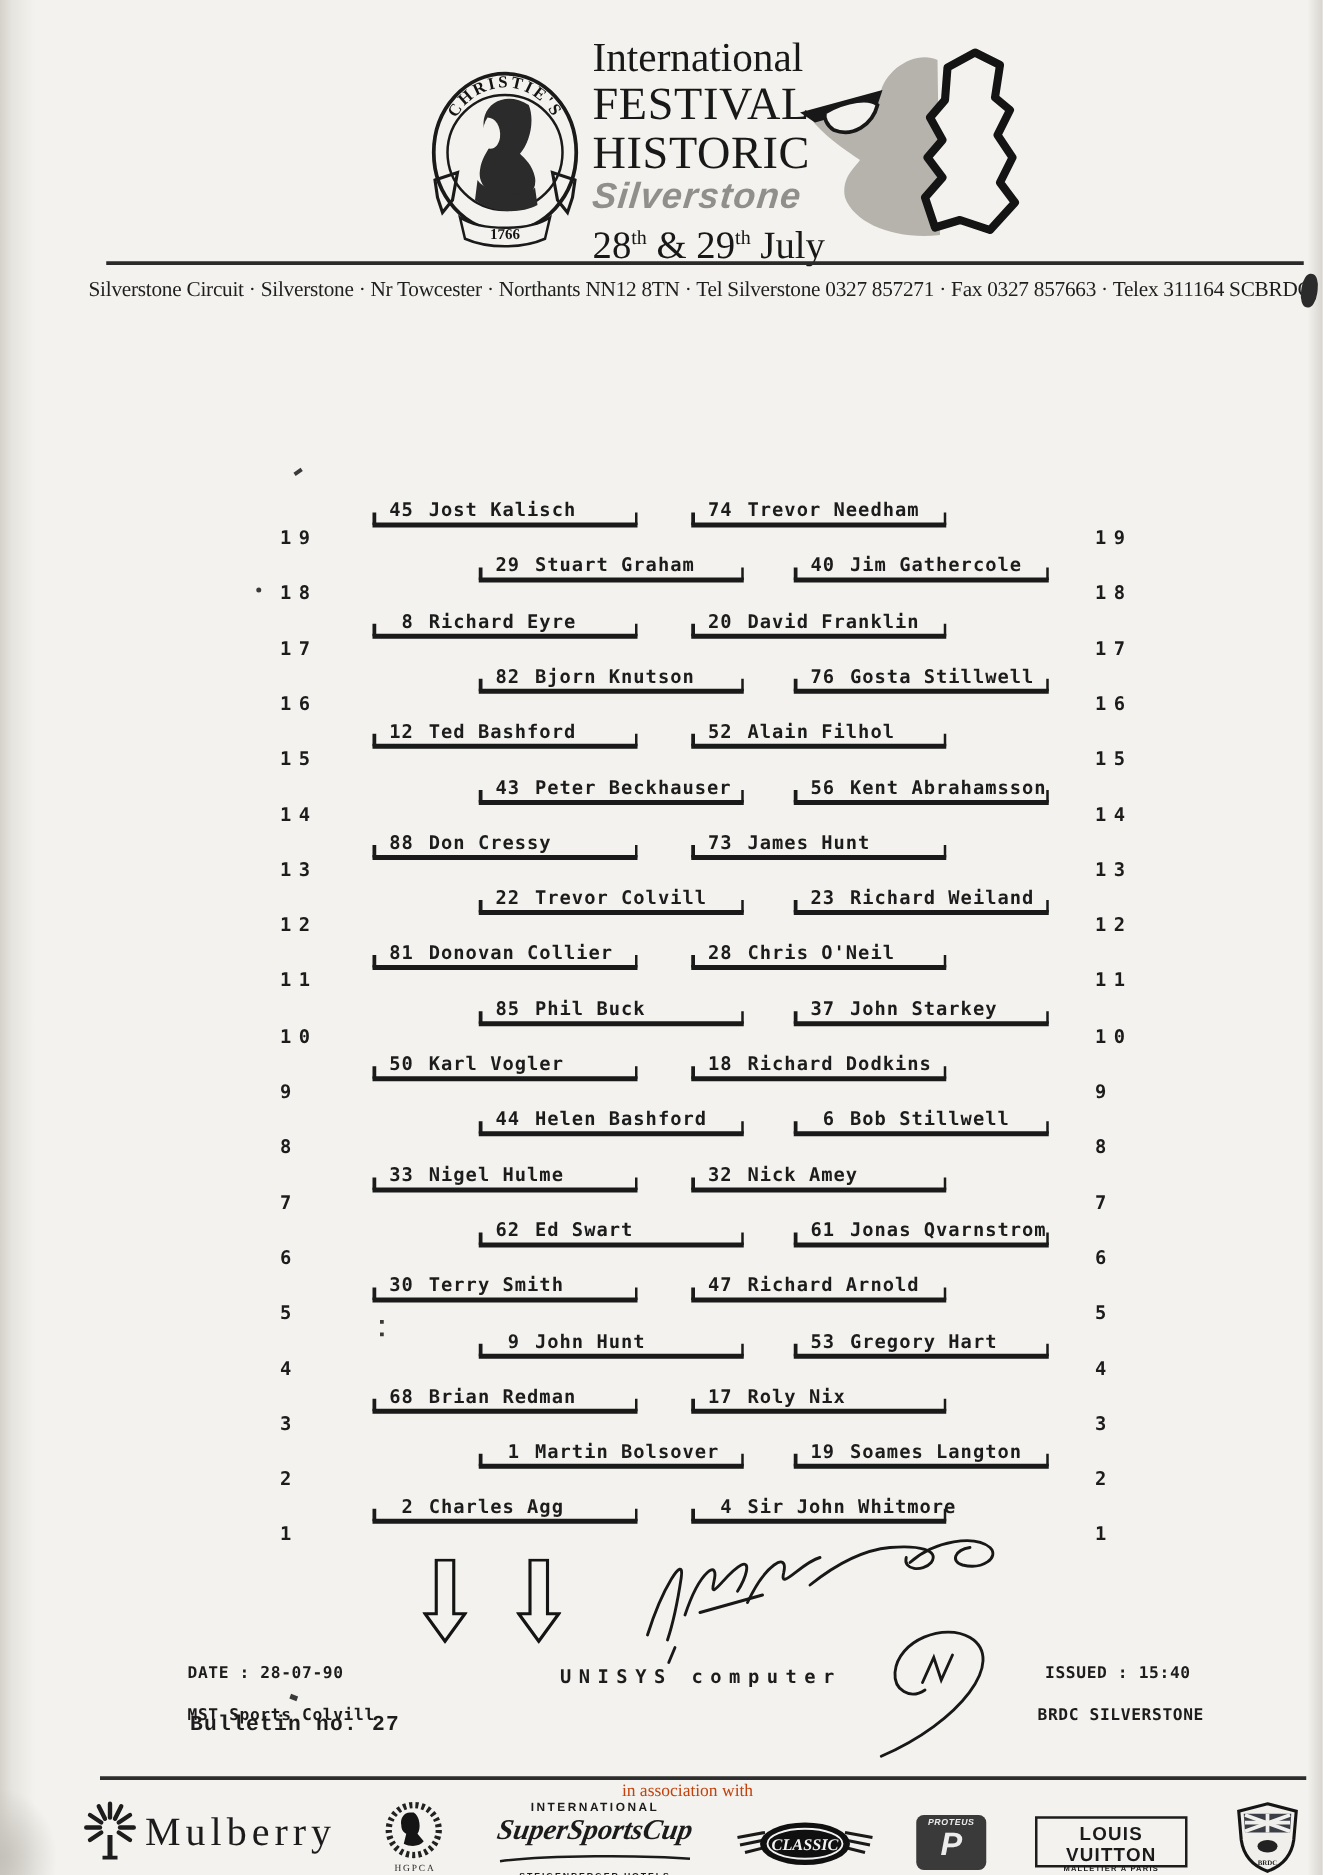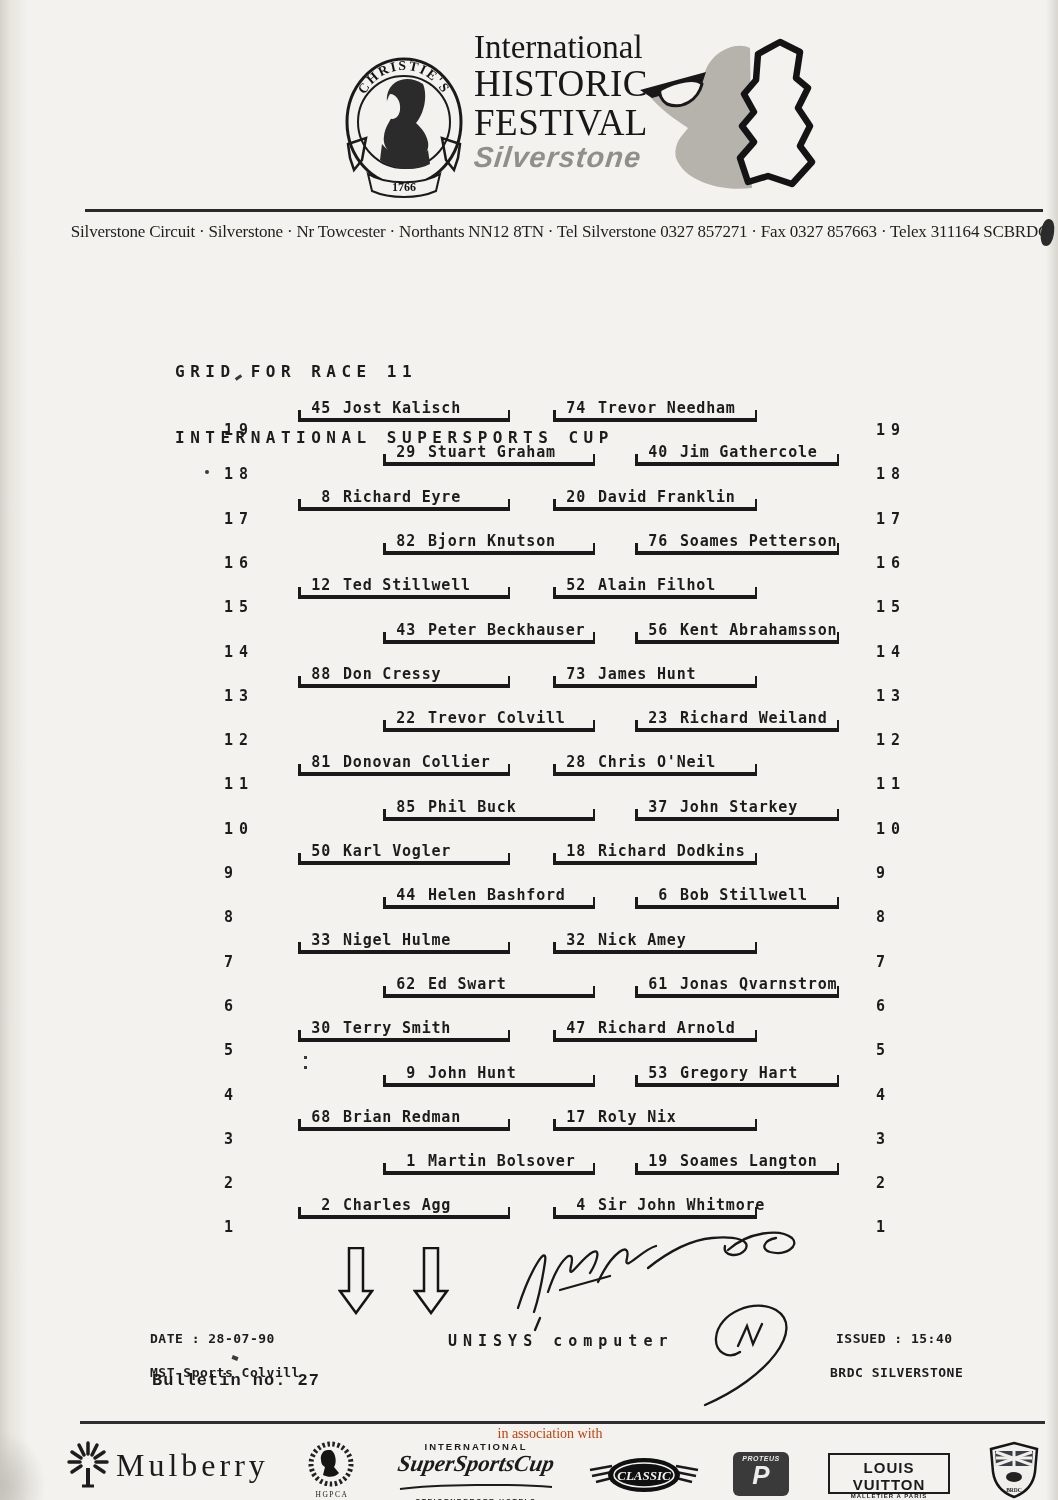--- a/index.html
+++ b/index.html
@@ -89,40 +89,37 @@
     <path d="M60,70 C55,78 55,88 59,94 C64,97 69,93 70,86 C71,77 66,70 60,70 Z" fill="#f3f2ee"></path>
     <path d="M52,120 C60,132 90,136 98,126 L100,140 C85,148 62,146 50,136 Z" fill="#2b2b2b"></path>
     <path d="M18,120 L36,114 L32,136 L24,146 L20,134 Z" fill="none" stroke="#1a1a1a" stroke-width="2.5"></path>
     <path d="M130,120 L112,114 L116,136 L124,146 L128,134 Z" fill="none" stroke="#1a1a1a" stroke-width="2.5"></path>
     <path d="M38,150 C55,161 93,161 110,150 L106,167 C88,175 60,175 42,167 Z" fill="#f3f2ee" stroke="#1a1a1a" stroke-width="2"></path>
     <text x="74" y="167" font-size="12" font-weight="bold" text-anchor="middle" fill="#141414">1766</text>
   </svg>
 
   <div class="abs festival">
     <div class="f-int">International</div>
+    <div class="f-caps">FESTIVAL</div>
     <div class="f-caps">HISTORIC</div>
-    <div class="f-caps">FESTIVAL</div>
     <div class="f-script">Silverstone</div>
+    <div class="f-dates"><span>28</span><sup>th</sup><span> &amp; </span><span>29</span><sup>th</sup><span> July</span></div>
   </div>
 
   <svg class="abs" style="left:640px;top:30px" width="185" height="170" viewBox="0 0 185 170">
     <path d="M8,64 L64,46 C68,24 94,10 110,18 L112,158 C78,162 44,150 36,128 C33,112 44,104 48,98 C36,90 18,78 8,64 Z" fill="#b6b3ad"></path>
     <path d="M0,60 L66,42 L62,54 L12,68 Z" fill="#181818"></path>
     <path d="M20,60 C38,50 56,48 62,54 C58,70 42,80 27,74 C21,70 19,64 20,60 Z" fill="#f3f2ee" stroke="#181818" stroke-width="3"></path>
     <path d="M118,24 L140,12 L160,22 L156,48 L168,58 L158,78 L170,96 L160,116 L172,132 L152,154 L128,146 L108,152 L100,128 L114,112 L102,96 L114,82 L104,64 L116,50 Z" fill="#f3f2ee" stroke="#141414" stroke-width="6.5" stroke-linejoin="round"></path>
   </svg>
 
   <div class="abs rule"></div>
   <div class="abs address">Silverstone Circuit · Silverstone · Nr Towcester · Northants NN12 8TN · Tel Silverstone 0327 857271 · Fax 0327 857663 · Telex 311164 SCBRDC</div>
   <div class="abs ink-blob"></div>
 
-  <div class="abs gtitle">
-    <div>GRID FOR RACE 11</div>
-    <div>INTERNATIONAL SUPERSPORTS CUP</div>
-  </div>
 
   <div class="artifact" style="left:235px;top:376px;width:7px;height:3px;transform:rotate(-35deg);"></div>
   <div class="artifact" style="left:205px;top:470px;width:4px;height:4px;border-radius:50%;"></div>
   <div class="artifact" style="left:304px;top:1056px;width:3px;height:3px;"></div>
   <div class="artifact" style="left:304px;top:1066px;width:3px;height:3px;"></div>
   <div class="artifact" style="left:232px;top:1356px;width:6px;height:4px;transform:rotate(20deg);"></div>
 
   <div class="abs">
       <div class="grid-row" style="--i: 0;">
         <div class="slot l">
@@ -159,29 +156,29 @@
         </div>
         <div class="pos l">17</div>
         <div class="pos r">17</div>
       </div>
       <div class="grid-row indent" style="--i: 3;">
         <div class="slot l">
           <div class="name"><span class="num">82</span><span>Bjorn Knutson</span></div>
           <div class="bar"></div>
         </div>
         <div class="slot r">
-          <div class="name"><span class="num">76</span><span>Soames Petterson</span></div>
+          <div class="name"><span class="num">76</span><span>Gosta Stillwell</span></div>
           <div class="bar"></div>
         </div>
         <div class="pos l">16</div>
         <div class="pos r">16</div>
       </div>
       <div class="grid-row" style="--i: 4;">
         <div class="slot l">
-          <div class="name"><span class="num">12</span><span>Ted Stillwell</span></div>
+          <div class="name"><span class="num">12</span><span>Ted Bashford</span></div>
           <div class="bar"></div>
         </div>
         <div class="slot r">
           <div class="name"><span class="num">52</span><span>Alain Filhol</span></div>
           <div class="bar"></div>
         </div>
         <div class="pos l">15</div>
         <div class="pos r">15</div>
       </div>
       <div class="grid-row indent" style="--i: 5;">

